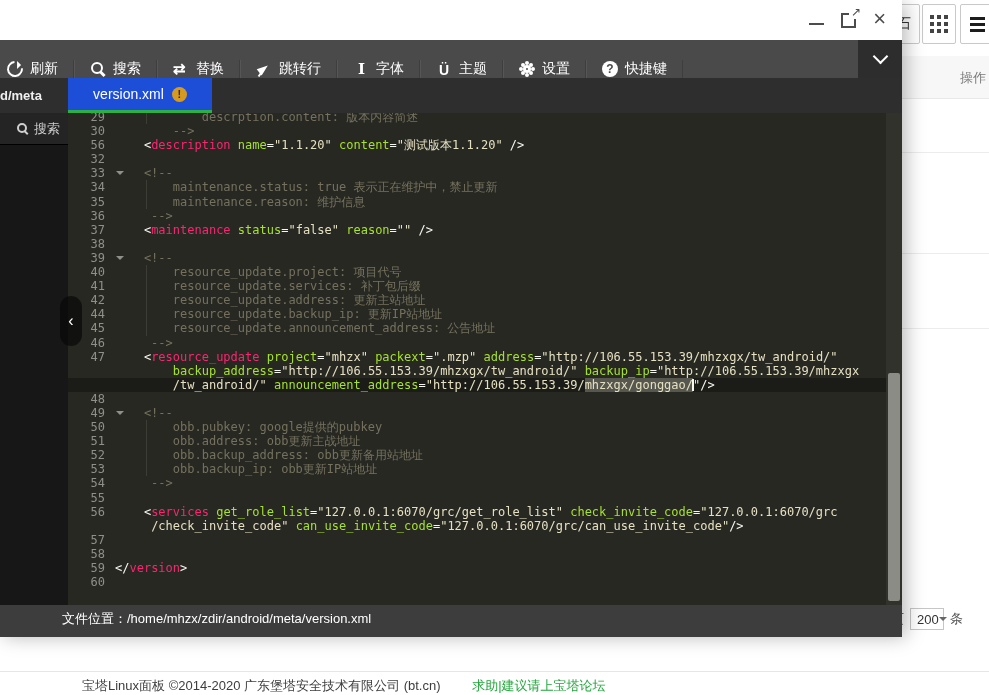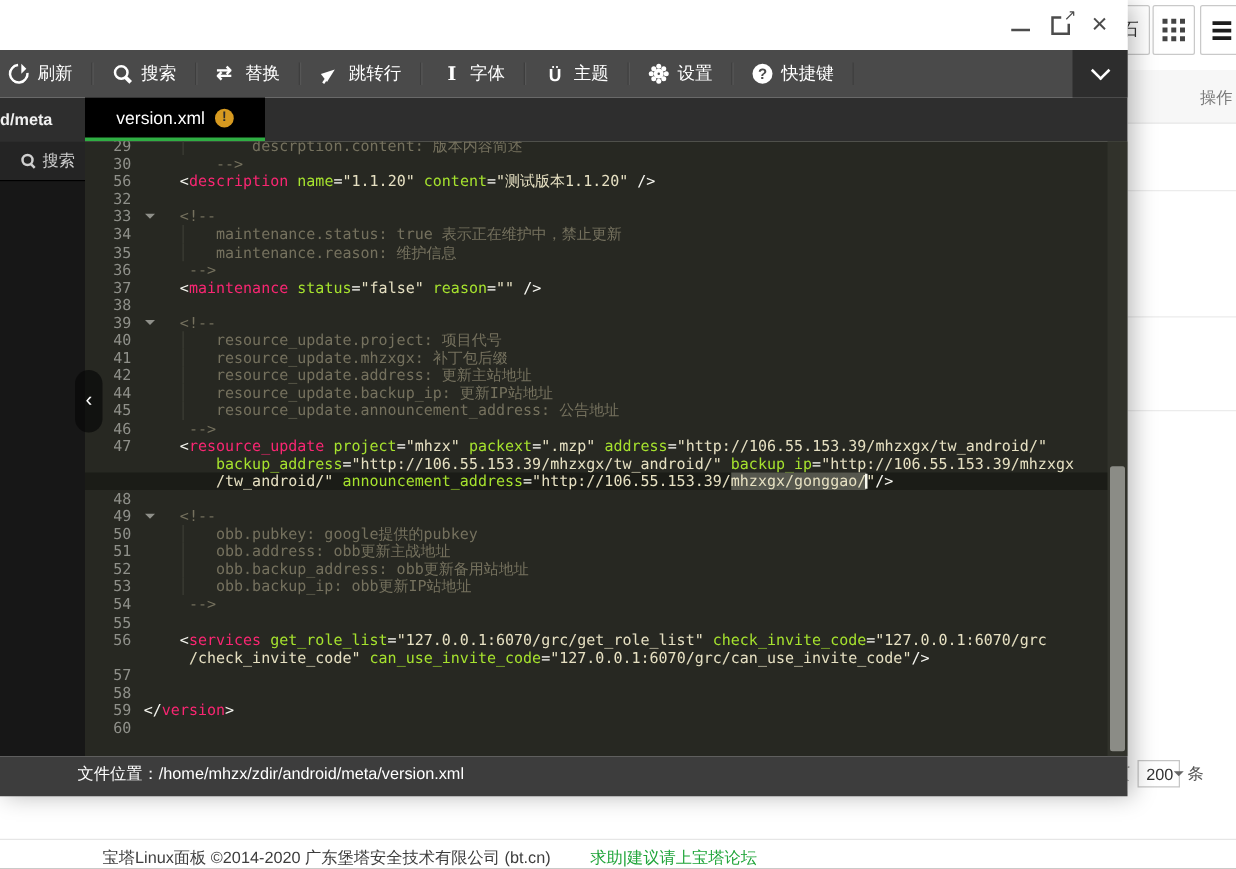--- a/index.html
+++ b/index.html
@@ -29,21 +29,21 @@
   .titlebar{position:absolute;left:0;top:0;right:0;height:40px;background:#fff;}
   .win-controls{position:absolute;top:9px;right:16px;display:flex;gap:17px;align-items:center;}
   .wc{cursor:pointer;}
   .wc-min{width:15px;height:10px;border-bottom:2px solid #4c4c4c;}
   .wc-max{width:11px;height:11px;border:2px solid #4c4c4c;position:relative;margin-top:3px;}
   .wc-max::after{content:"\2197";position:absolute;top:-9px;right:-7px;font-size:12px;line-height:12px;color:#4c4c4c;background:#fff;padding:0 0 1px 2px;}
   .wc-close{font-size:22px;line-height:18px;color:#4c4c4c;margin-top:1px;}
   .wc-close::before{content:"\00d7";}
 
   
-  .toolbar{position:absolute;left:0;top:40px;right:0;height:38px;background:#4a4a4a;display:flex;align-items:center;}
+  .toolbar{position:absolute;left:0;top:40px;right:0;height:38px;background:#4a4a4a;display:flex;align-items:flex-end;}
   .tb-btn{display:flex;align-items:center;padding:0 15px;border-right:1px solid #3e3e3e;border-left:1px solid #565656;color:#fff;font-size:14px;cursor:pointer;}
   .tb-btn:first-child{margin-left:-8px;border-left:none;}
   .tb-label{white-space:nowrap;}
   .ic{width:16px;height:16px;display:inline-block;position:relative;margin-right:7px;flex:none;}
   .ic-refresh{border:2px solid #fff;border-radius:50%;border-top-color:transparent;box-sizing:border-box;transform:rotate(40deg);}
   .ic-refresh::after{content:"";position:absolute;top:-5px;right:0px;border:4px solid transparent;border-bottom-color:#fff;transform:rotate(50deg);}
   .ic-search::before{content:"";position:absolute;left:1px;top:1px;width:8px;height:8px;border:2px solid #fff;border-radius:50%;}
   .ic-search::after{content:"";position:absolute;left:11px;top:10px;width:2.5px;height:6px;background:#fff;transform:rotate(-45deg);}
   .ic-replace::before{content:"\21c4";font-weight:bold;font-size:15px;line-height:16px;color:#fff;position:absolute;left:0;top:0;}
   .ic-goto::before{content:"";position:absolute;left:2px;top:4px;width:0;height:0;border-left:11px solid #fff;border-top:4px solid transparent;border-bottom:4px solid transparent;transform:rotate(-38deg);}
@@ -53,21 +53,21 @@
   .ic-settings::before{content:"";position:absolute;left:4px;top:4px;width:8px;height:8px;background:#fff;border-radius:50%;box-shadow:0 -6px 0 -2px #fff,0 6px 0 -2px #fff,6px 0 0 -2px #fff,-6px 0 0 -2px #fff,4px -4px 0 -2px #fff,-4px -4px 0 -2px #fff,4px 4px 0 -2px #fff,-4px 4px 0 -2px #fff;}
   .ic-settings::after{content:"";position:absolute;left:7px;top:7px;width:2px;height:2px;background:#4a4a4a;border-radius:50%;}
   .ic-help{background:#fff;border-radius:50%;}
   .ic-help::before{content:"?";position:absolute;left:0;top:0;width:16px;text-align:center;font-size:12px;line-height:16px;font-weight:bold;color:#4a4a4a;}
   .tb-more{position:absolute;right:0;top:0;width:44px;height:38px;background:#2d2d2d;display:flex;align-items:center;justify-content:center;cursor:pointer;}
   .tb-more::before{content:"";width:9px;height:9px;border-right:2.5px solid #fff;border-bottom:2.5px solid #fff;transform:rotate(45deg);margin-top:-5px;}
 
   
   .tabbar{position:absolute;left:0;top:78px;right:0;height:35px;background:#2e2e2e;}
   .tab-path{position:absolute;left:0;top:0;width:66px;height:35px;line-height:35px;color:#f0f0f0;font-weight:bold;font-size:13px;overflow:hidden;white-space:nowrap;}
-  .tab-active{position:absolute;left:68px;top:0;width:144px;height:35px;background:#000000;border-bottom:3px solid var(--tab_accent);box-sizing:border-box;display:flex;align-items:center;justify-content:center;gap:8px;color:#fff;font-size:14px;cursor:pointer;}
+  .tab-active{position:absolute;left:68px;top:0;width:144px;height:35px;background:#1d4ed8;border-bottom:3px solid var(--tab_accent);box-sizing:border-box;display:flex;align-items:center;justify-content:center;gap:8px;color:#fff;font-size:14px;cursor:pointer;}
   .tab-badge{width:15px;height:15px;border-radius:50%;background:var(--badge);color:#2b2b2b;font-weight:bold;font-size:11px;line-height:15px;text-align:center;flex:none;}
   .tab-badge::before{content:"!";}
 
   
   .sidebar{position:absolute;left:0;top:113px;width:68px;height:492px;background:#171717;}
   .side-search{height:31px;background:#242424;border-bottom:1px solid #000;display:flex;align-items:center;justify-content:flex-end;padding-right:8px;color:#cfcfcf;font-size:13px;cursor:pointer;}
   .side-search-ic{width:13px;height:13px;position:relative;margin-right:5px;flex:none;}
   .side-search-ic::before{content:"";position:absolute;left:1px;top:1px;width:6px;height:6px;border:2px solid #cfcfcf;border-radius:50%;}
   .side-search-ic::after{content:"";position:absolute;left:9px;top:8px;width:2px;height:5px;background:#cfcfcf;transform:rotate(-45deg);}
   .collapse{position:absolute;left:60px;top:296px;width:22px;height:50px;background:rgba(8,8,8,.7);border-radius:11px;z-index:6;display:flex;align-items:center;justify-content:center;color:#fff;font-size:16px;cursor:pointer;}
@@ -238,21 +238,21 @@
           <div class="cl">
             <span class="gut">39<i class="fold"></i></span>
             <span class="txt"><span class="cm">    &lt;!--</span></span>
           </div>
           <div class="cl">
             <span class="gut">40</span>
             <span class="txt guide"><span class="cm">        resource_update.project: 项目代号</span></span>
           </div>
           <div class="cl">
             <span class="gut">41</span>
-            <span class="txt guide"><span class="cm">        resource_update.mhzxgx: 补丁包后缀</span></span>
+            <span class="txt guide"><span class="cm">        resource_update.services: 补丁包后缀</span></span>
           </div>
           <div class="cl">
             <span class="gut">42</span>
             <span class="txt guide"><span class="cm">        resource_update.address: 更新主站地址</span></span>
           </div>
           <div class="cl">
             <span class="gut">44</span>
             <span class="txt guide"><span class="cm">        resource_update.backup_ip: 更新IP站地址</span></span>
           </div>
           <div class="cl">

